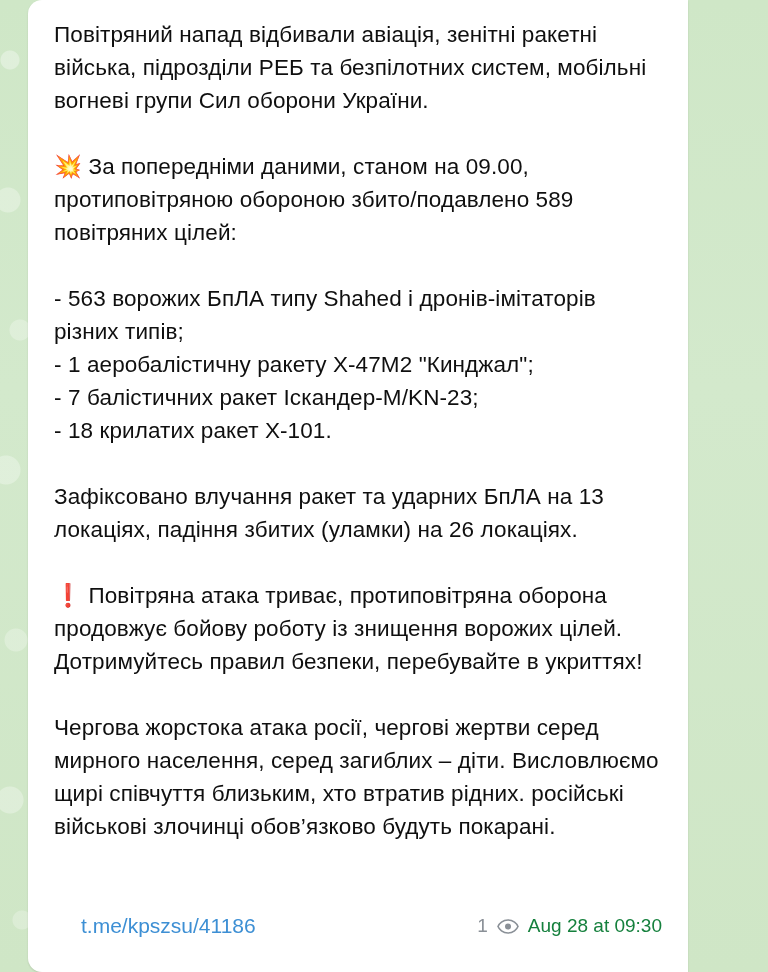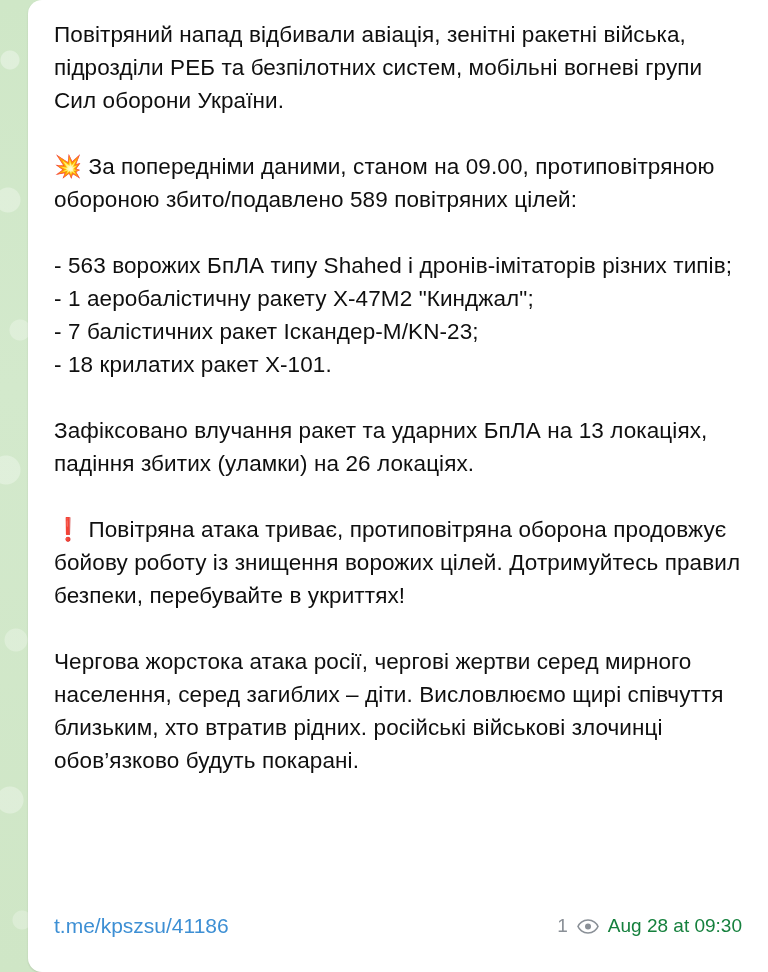--- a/index.html
+++ b/index.html
@@ -32,21 +32,21 @@
       radial-gradient(circle at 16px 640px, rgba(255,255,255,0.26) 0 11px, transparent 12px),
       radial-gradient(circle at 10px 800px, rgba(255,255,255,0.30) 0 13px, transparent 14px),
       radial-gradient(circle at 22px 920px, rgba(255,255,255,0.26) 0 9px, transparent 10px),
       linear-gradient(180deg, #cfe7c7 0%, #d3e9cc 40%, #cfe6c6 100%);
     pointer-events: none;
   }
   .message-bubble {
     position: absolute;
     left: 28px;
     top: 0;
-    width: 740px;
+    width: 660px;
     min-height: 972px;
     background: #ffffff;
     border-top-left-radius: 14px;
     border-bottom-left-radius: 14px;
     box-shadow: 0 1px 2px rgba(0,0,0,0.12);
     box-sizing: border-box;
     padding: 18px 26px 0 26px;
   }
   .msg-text {
     color: #0f0f0f;
@@ -62,20 +62,21 @@
     right: 26px;
     bottom: 34px;
     display: flex;
     align-items: center;
     justify-content: space-between;
   }
   .msg-link {
     color: #3d8fd4;
     font-size: 21px;
     text-decoration: none;
+    margin-left: 27px;
   }
   .meta {
     display: flex;
     align-items: center;
     gap: 9px;
     color: #8a9097;
     font-size: 19px;
   }
   .views-count { color: #8a9097; font-size: 19px; }
   .eye-icon { display: inline-flex; align-items: center; }

